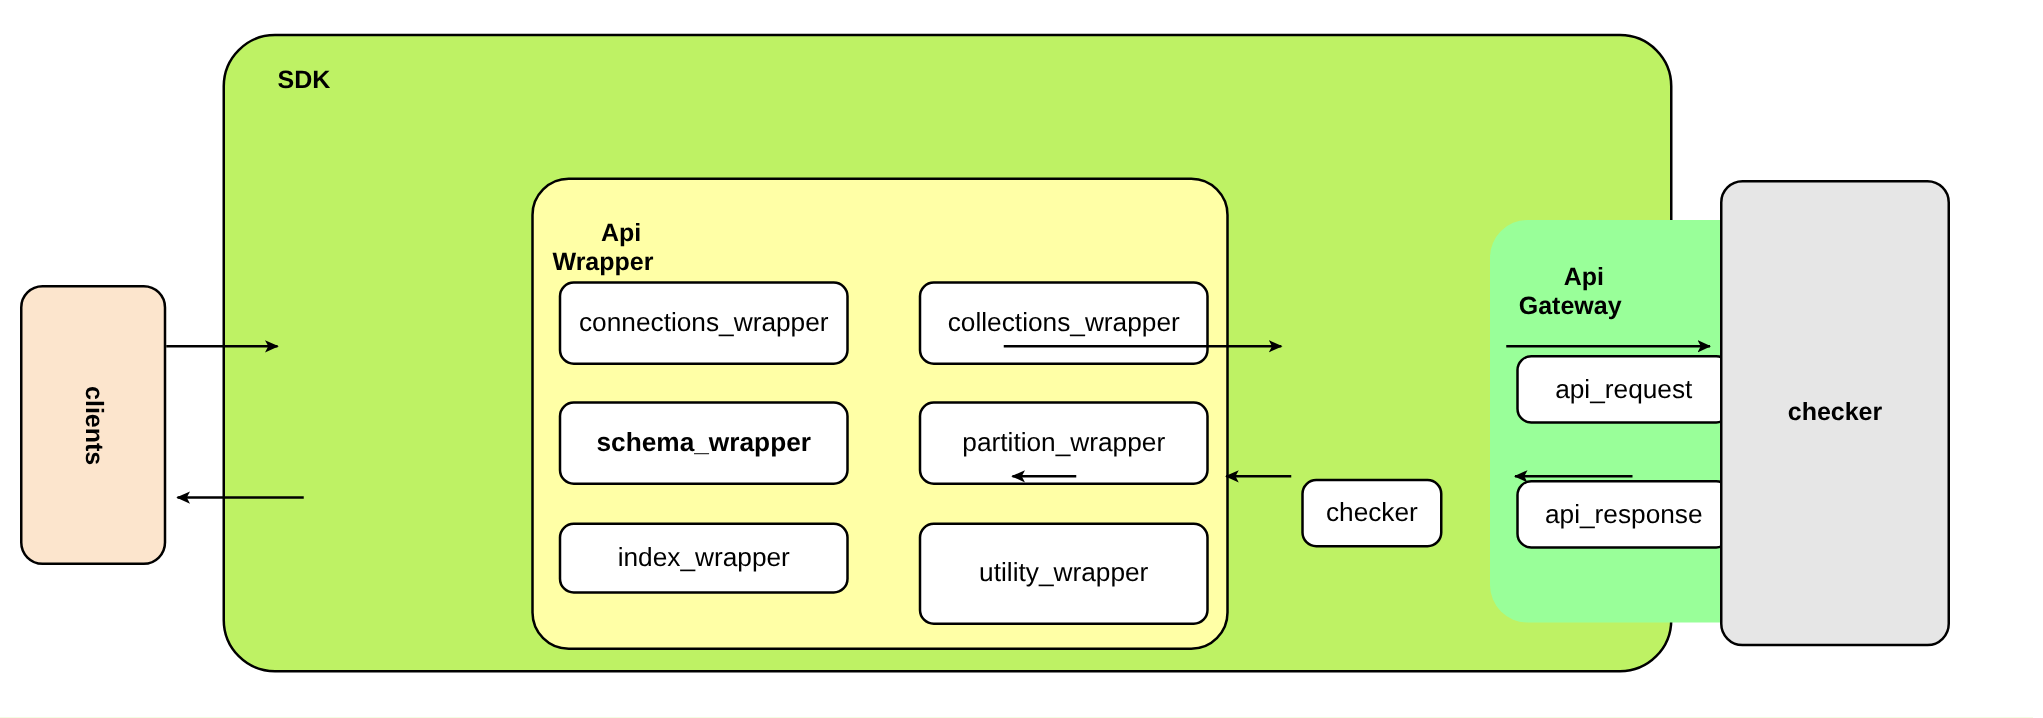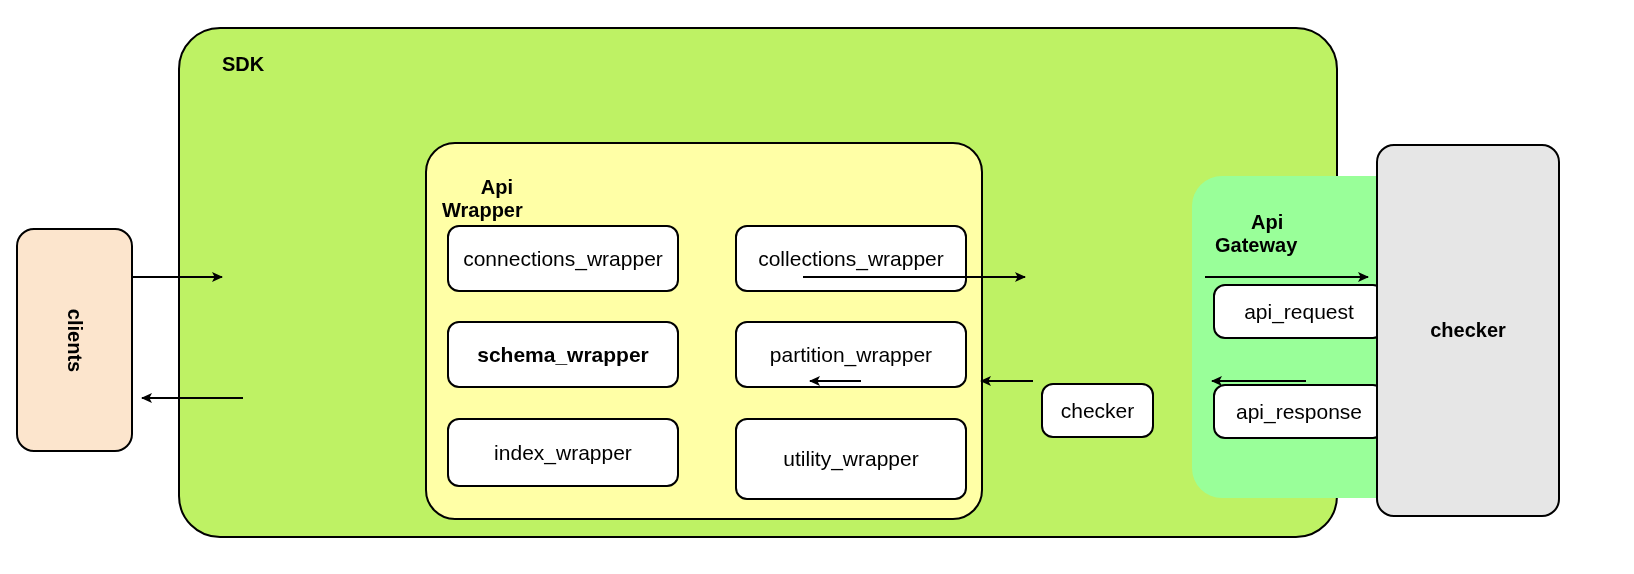--- a/index.html
+++ b/index.html
@@ -185,21 +185,21 @@
         <span>collections_wrapper</span>
       </div>
 
       <div class="box leaf" style="left:20px; top:177px; width:232px; height:67px;font-weight:bold;">
         <span>schema_wrapper</span>
       </div>
       <div class="box leaf" style="left:308px; top:177px; width:232px; height:67px;text-align:center;">
         <span>partition_wrapper</span>
       </div>
 
-      <div class="box leaf" style="left:20px; top:274px; width:232px; height:69px;">
+      <div class="box leaf" style="left:20px; top:274px; width:232px; height:57px;">
         <span>index_wrapper</span>
       </div>
       <div class="box leaf" style="left:308px; top:274px; width:232px; height:82px;">
         <span>utility_wrapper</span>
       </div>
     </div>
 
     <div class="box leaf" id="checker-box">
       <span>checker</span>
     </div>

